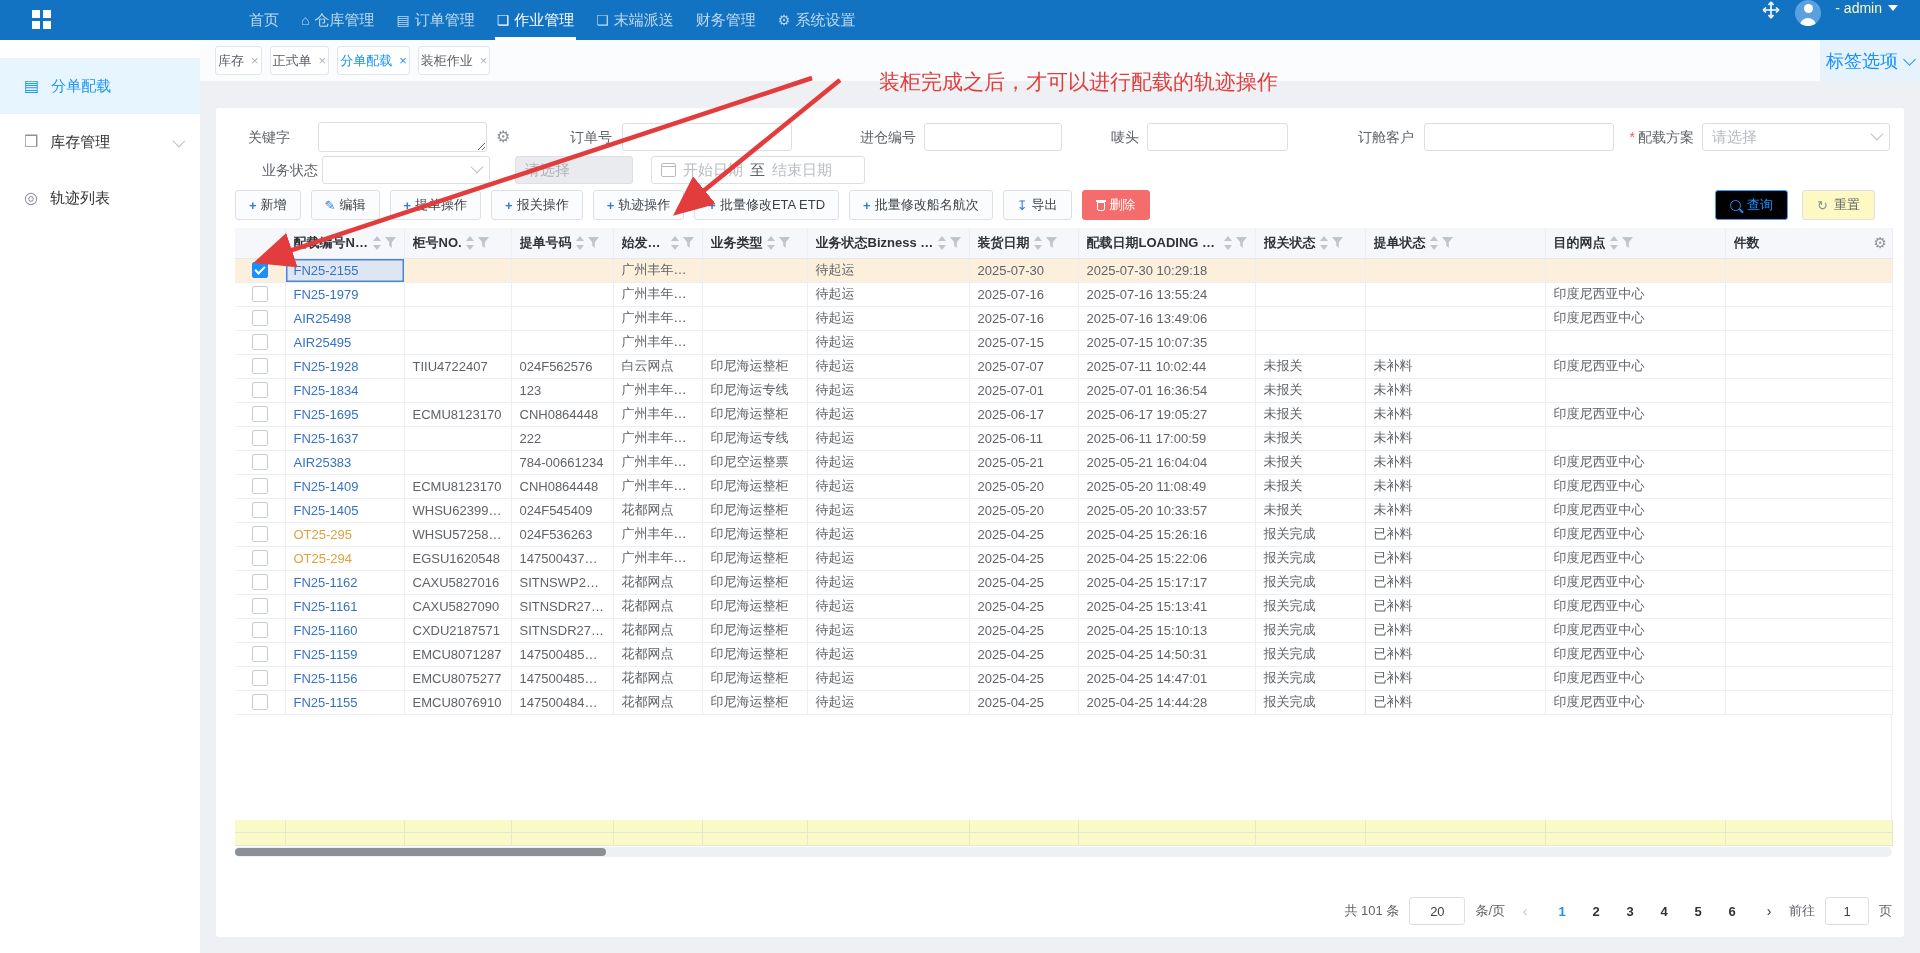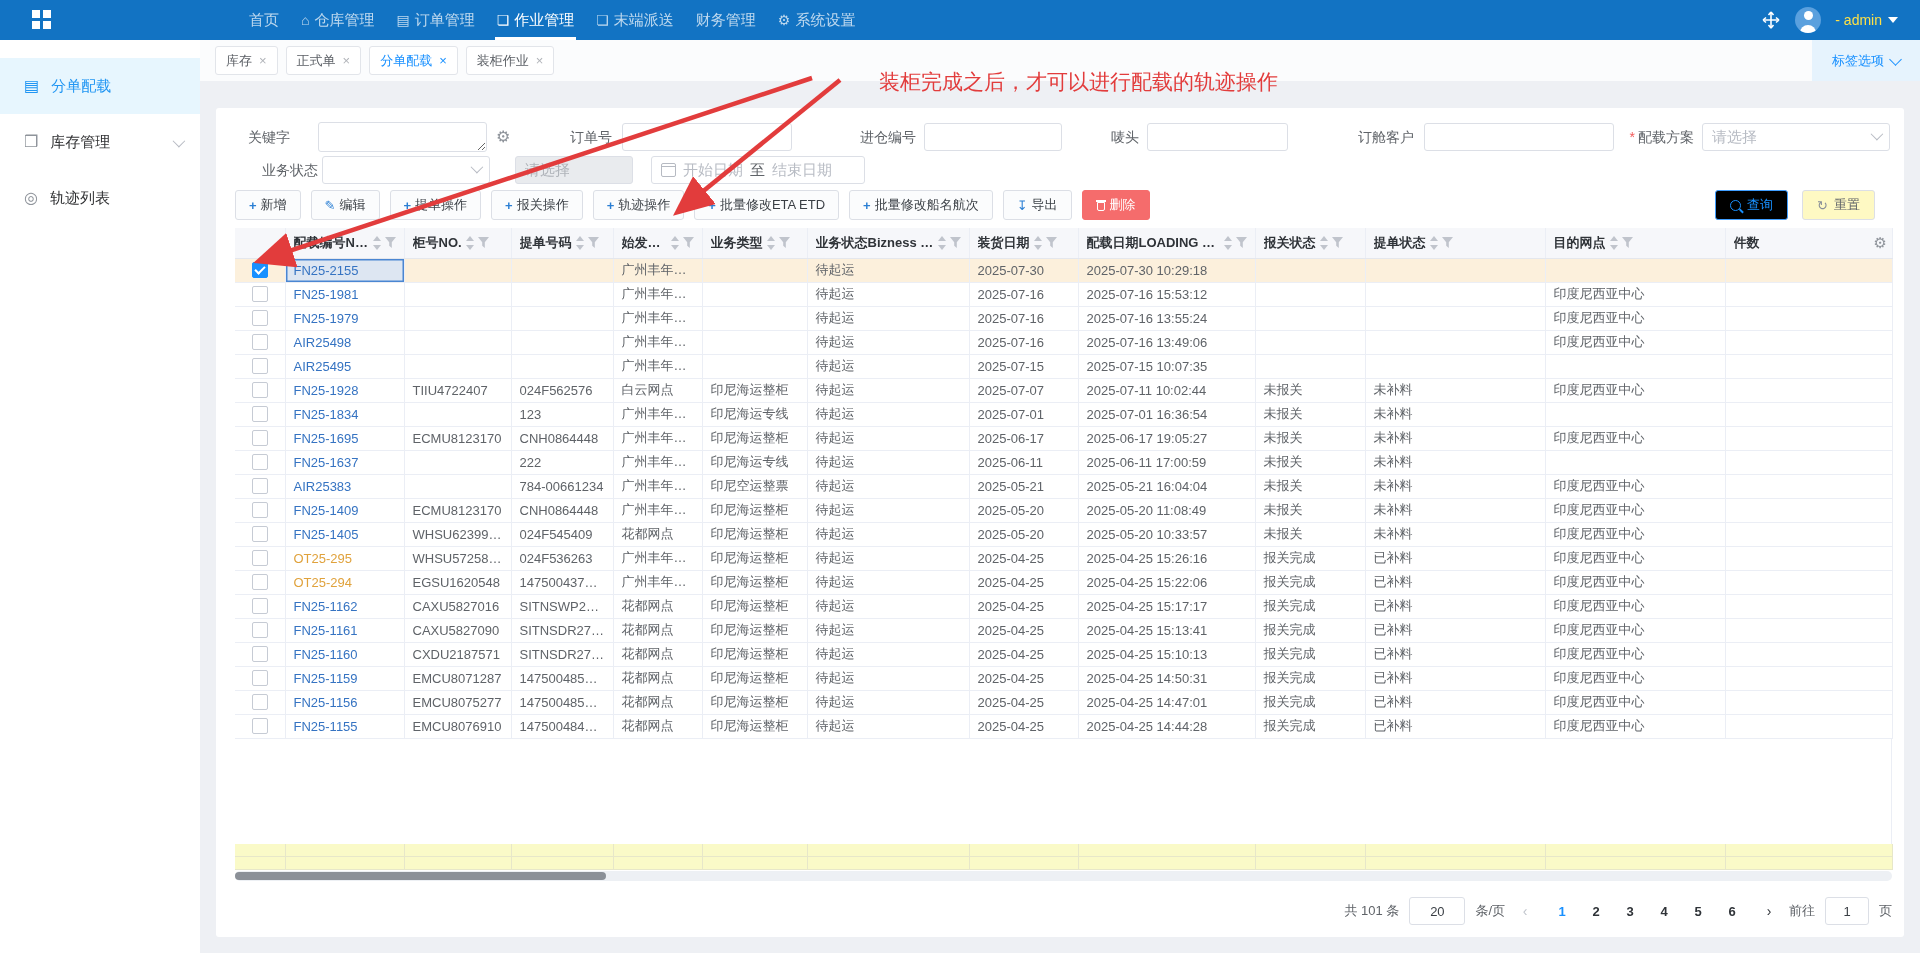--- a/index.html
+++ b/index.html
@@ -7,46 +7,46 @@
        font-family:"Liberation Sans","DejaVu Sans",sans-serif;color:#303133}
   
   .topbar{position:absolute;top:0;left:0;right:0;height:40px;background:#1273c3;z-index:5}
   .apps{position:absolute;left:32px;top:10px;display:grid;grid-template-columns:8px 8px;grid-gap:3px;cursor:pointer}
   .apps i{width:8px;height:8px;background:#fff;display:block}
   .topnav{position:absolute;left:247px;top:0;height:40px;display:flex;gap:18px}
   .tn-item{display:flex;align-items:center;gap:5px;height:40px;font-size:15px;color:rgba(255,255,255,.72);cursor:pointer;position:relative;padding:0 2px}
   .tn-item.active{color:#fff}
   .tn-item.active::after{content:"";position:absolute;left:0;right:0;bottom:0;height:3px;background:#fff}
   .tn-item .ic{font-size:14px;line-height:1}
-  .topbar-right{position:absolute;right:22px;top:0;height:40px;display:flex;align-items:center;gap:14px;color:#fde047}
+  .topbar-right{position:absolute;right:22px;top:0;height:40px;display:flex;align-items:flex-start;gap:14px;color:#fef9c3}
   .avatar{width:26px;height:26px;border-radius:50%;background:#5aa0de;position:relative;overflow:hidden;cursor:pointer}
   .avatar::before{content:"";position:absolute;width:9px;height:9px;background:#fff;border-radius:50%;top:4px;left:8.5px}
   .avatar::after{content:"";position:absolute;width:16px;height:10px;background:#fff;border-radius:8px 8px 0 0;bottom:-2px;left:5px}
   .userlbl{font-size:14px;display:flex;align-items:center;gap:6px;cursor:pointer}
   .caret{width:0;height:0;border-left:5px solid transparent;border-right:5px solid transparent;border-top:6px solid #fff}
   
   .sidebar{position:absolute;left:0;top:40px;width:200px;bottom:0;background:#fff;z-index:4;padding-top:18px;box-sizing:border-box}
   .side-item{height:56px;display:flex;align-items:center;gap:12px;padding:0 18px 0 24px;font-size:15px;color:#303133;cursor:pointer}
   .side-item.active{background:#e7f6fe;color:#2196f3}
   .side-item .ic{font-size:16px;color:#8f949b;line-height:1}
   .side-item.active .ic{color:#2196f3}
   .chev{width:8px;height:8px;border-right:1.5px solid #b6bac2;border-bottom:1.5px solid #b6bac2;transform:rotate(45deg) translateY(-2px);margin-left:auto}
   
   .ic.home::before{content:"⌂"} .ic.doc::before{content:"▤"} .ic.folder::before{content:"❏"}
   .ic.gear::before{content:"⚙"} .ic.split::before{content:"▤"} .ic.tag::before{content:"❒"}
   .ic.pin::before{content:"◎"} .ic.link::before{content:"☍"}
   .ic.plus::before{content:"+";font-weight:bold} .ic.edit::before{content:"✎"} .ic.download::before{content:"↧"}
   
   .main{position:absolute;left:200px;top:40px;right:0;bottom:0}
   .tabstrip{position:absolute;left:0;right:0;top:0;height:41px;background:#fbfcfd;display:flex;align-items:center;padding-left:15px;gap:8px;box-sizing:border-box}
-  .tabchip{height:27px;padding:0 10px;display:inline-flex;align-items:center;gap:7px;background:#fff;border:1px solid #e2e5ea;border-radius:3px;font-size:13px;color:#5c6066;cursor:pointer}
+  .tabchip{height:27px;padding:0 2px;display:inline-flex;align-items:center;gap:7px;background:#fff;border:1px solid #e2e5ea;border-radius:3px;font-size:13px;color:#5c6066;cursor:pointer}
   .tabchip.active{color:#1890ff}
   .tclose{color:#b0b3b8;font-size:13px;cursor:pointer}
   .tabchip.active .tclose{color:#1890ff}
-  .tab-options{position:absolute;right:0;top:0;bottom:0;width:108px;background:#e6f3fd;color:#1890ff;display:flex;align-items:center;justify-content:center;gap:7px;font-size:13px;cursor:pointer}
+  .tab-options{position:absolute;right:0;top:0;bottom:0;width:100px;background:#e6f3fd;color:#1890ff;display:flex;align-items:center;justify-content:center;gap:7px;font-size:18px;cursor:pointer}
   .tab-options .chev{border-color:#1890ff;transform:rotate(45deg);margin:0 0 3px 0}
   .card{position:absolute;left:16px;top:68px;width:1688px;height:829px;background:#fff;border-radius:3px}
   
   .f-label{position:absolute;font-size:14px;color:#5f6368;text-align:right;line-height:16px}
   .f-input,.f-select,.f-date,.f-disabled{position:absolute;border:1px solid #dcdfe6;border-radius:3px;background:#fff;box-sizing:border-box;height:28px;font-size:15px}
   textarea.f-ta{position:absolute;border:1px solid #dcdfe6;border-radius:3px;box-sizing:border-box;resize:both;font-size:13px;padding:4px 6px;outline:none}
   .f-select{display:flex;align-items:center;justify-content:space-between;padding:0 9px;color:#b8bcc4;cursor:pointer}
   .f-disabled{background:#e9ebee;color:#b0b4ba;display:flex;align-items:center;padding:0 9px;cursor:not-allowed}
   .f-date{display:flex;align-items:center;padding:0 9px;color:#b8bcc4;gap:7px;cursor:pointer}
   .f-date .to{color:#5f6368}
@@ -509,35 +509,20 @@
               <td></td>
               <td>待起运</td>
               <td>2025-07-30</td>
               <td>2025-07-30 10:29:18</td>
               <td></td>
               <td></td>
               <td></td>
               <td></td>
             </tr>
 
-            <tr>
-              <td class="c-cb"><span class="cb"></span></td>
-              <td class="c-id"><span class="idlink blue">FN25-1981</span></td>
-              <td></td>
-              <td></td>
-              <td>广州丰年中心</td>
-              <td></td>
-              <td>待起运</td>
-              <td>2025-07-16</td>
-              <td>2025-07-16 15:53:12</td>
-              <td></td>
-              <td></td>
-              <td>印度尼西亚中心</td>
-              <td></td>
-            </tr>
 
             <tr>
               <td class="c-cb"><span class="cb"></span></td>
               <td class="c-id"><span class="idlink blue">FN25-1979</span></td>
               <td></td>
               <td></td>
               <td>广州丰年中心</td>
               <td></td>
               <td>待起运</td>
               <td>2025-07-16</td>

